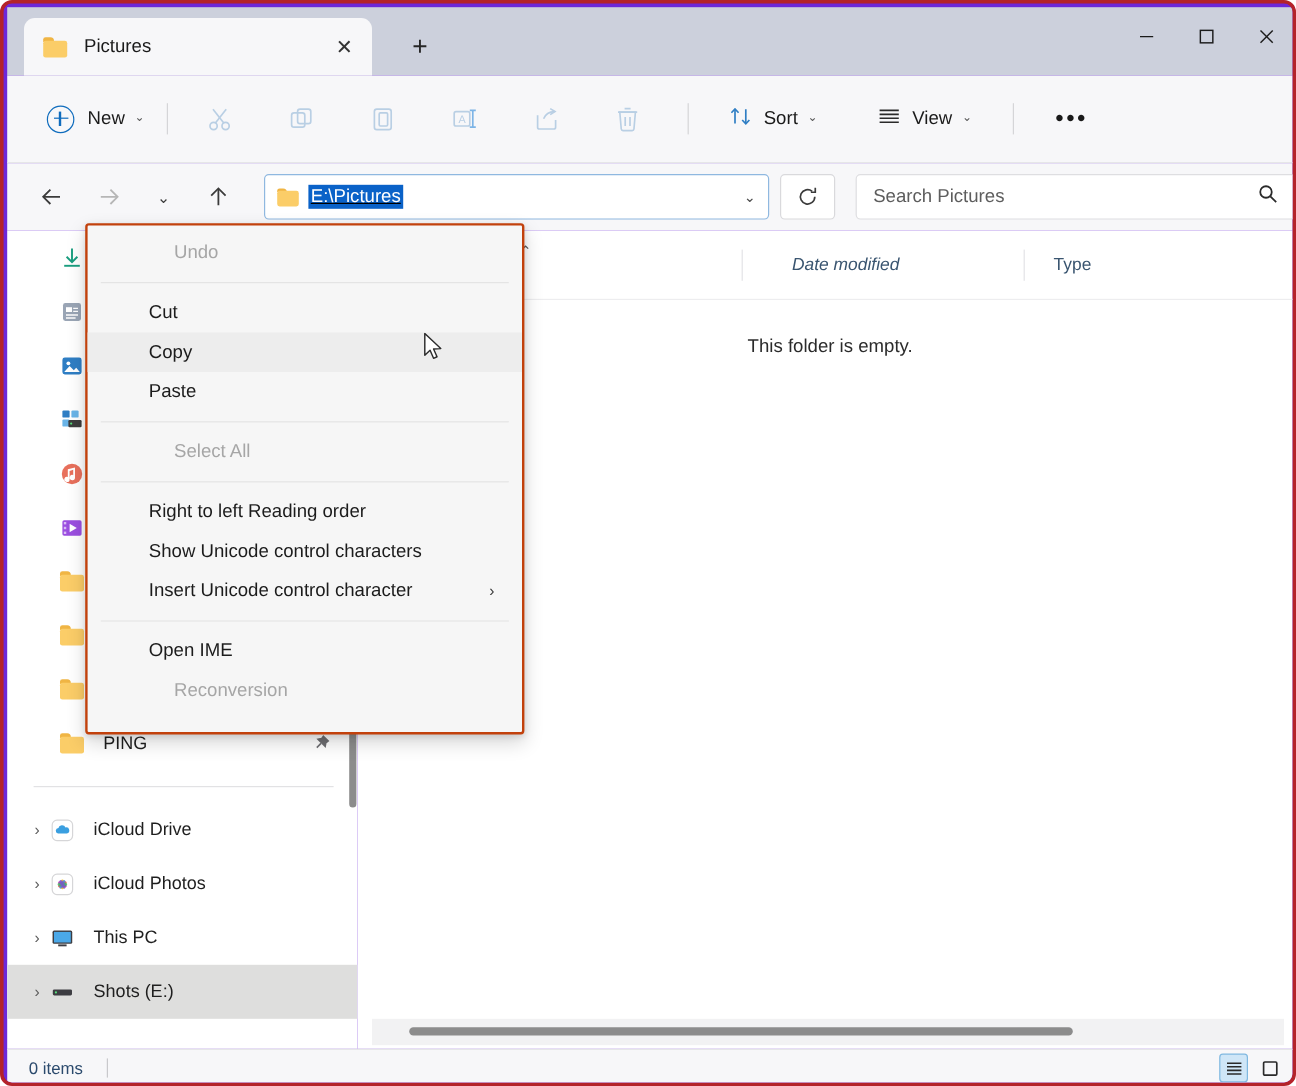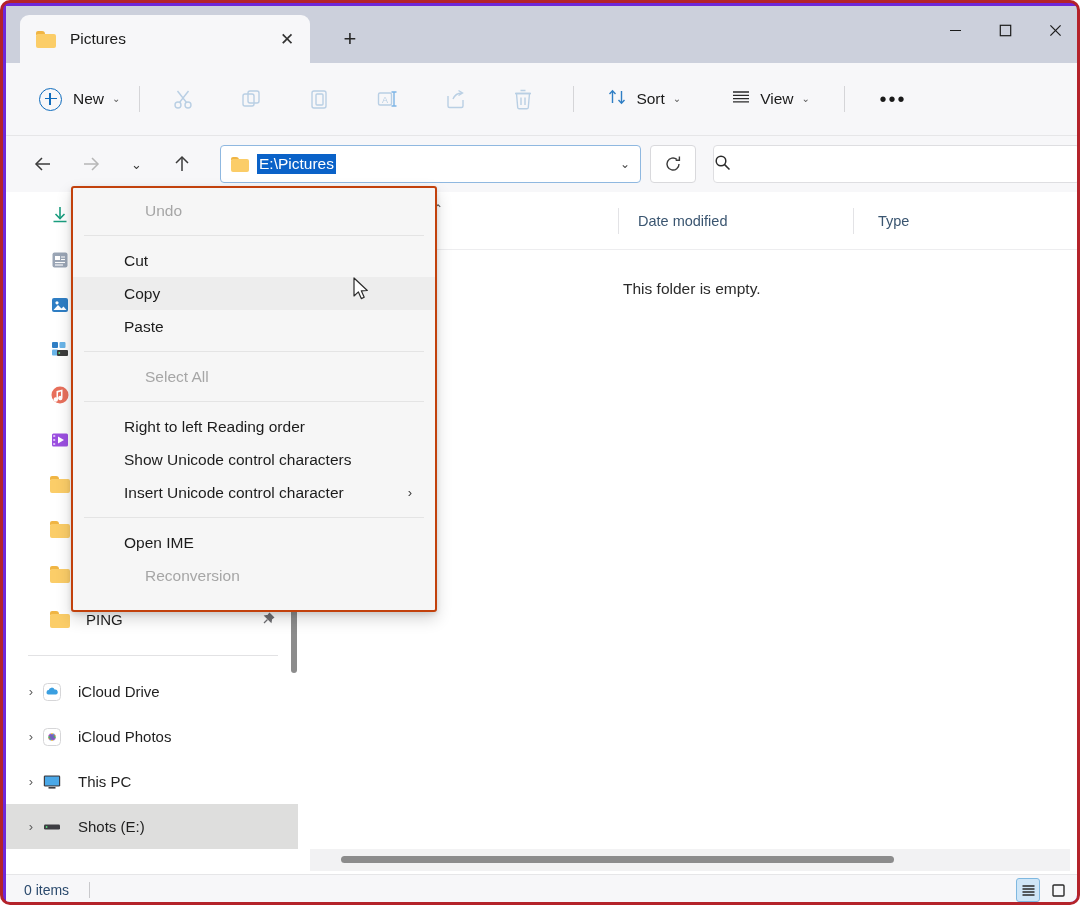--- a/index.html
+++ b/index.html
@@ -147,20 +147,21 @@
 
   #addressbar {
     position: relative;
     margin-left: 21px;
     width: 424px; height: 38px;
     background: #ffffff;
     border: 1px solid #8fb8e0;
     border-radius: 4px;
     display: flex; align-items: center;
     box-sizing: border-box;
+    text-decoration: underline;
   }
   #addr-folder-icon { width: 18px; height: 15px; position: relative; margin: 0 8px 0 10px; flex: 0 0 auto; }
   #addr-folder-icon:before {
     content: ""; position: absolute; left: 0; top: 0;
     width: 8px; height: 3px; background: #f0b544; border-radius: 2px 3px 0 0;
   }
   #addr-folder-icon:after {
     content: ""; position: absolute; left: 0; top: 2.5px;
     width: 18px; height: 12.5px; background: #fbcd68; border-radius: 2px;
   }
@@ -453,20 +454,21 @@
     </div>
 
     <div id="refresh-button">
       <svg width="18" height="18" viewBox="0 0 18 18" fill="none" stroke="#3b3b3b" stroke-width="1.4">
         <path d="M15 9 a6 6 0 1 1 -2.2 -4.6"></path>
           <path d="M15.4 1.5 L15.4 5.2 L11.7 5.2"></path>
       </svg>
     </div>
 
     <div id="searchbox">
+      <span id="search-input-text">Search Pictures</span>
       <span id="search-icon">
         <svg width="17" height="17" viewBox="0 0 17 17" fill="none" stroke="#2a2a2a" stroke-width="1.5">
             <circle cx="7" cy="7" r="4.8"></circle>
             <line x1="10.6" y1="10.6" x2="15.5" y2="15.5"></line>
           </svg>
       </span>
     </div>
   </div>
 
   <div id="sidebar">
@@ -636,21 +638,21 @@
   </div>
 
   <div id="sidebar-scrollbar"></div>
 
   <div id="content">
     <div id="column-header">
       <div class="col" style="width:320px; padding-left:135px;">
         <span class="sortmark" style="left:135px;">⌃</span>
         <span></span>
       </div>
-      <div class="col" style="width:235px; padding-left:20px;">
+      <div class="col" style="width:235px; padding-left:42px;font-style:italic;">
         <span class="col-divider" style="left:0;"></span>
         <span>Date modified</span>
       </div>
       <div class="col" style="width:180px; padding-left:25px;">
         <span class="col-divider" style="left:0;"></span>
         <span>Type</span>
       </div>
     </div>
     <div id="empty-message">This folder is empty.</div>
   </div>

